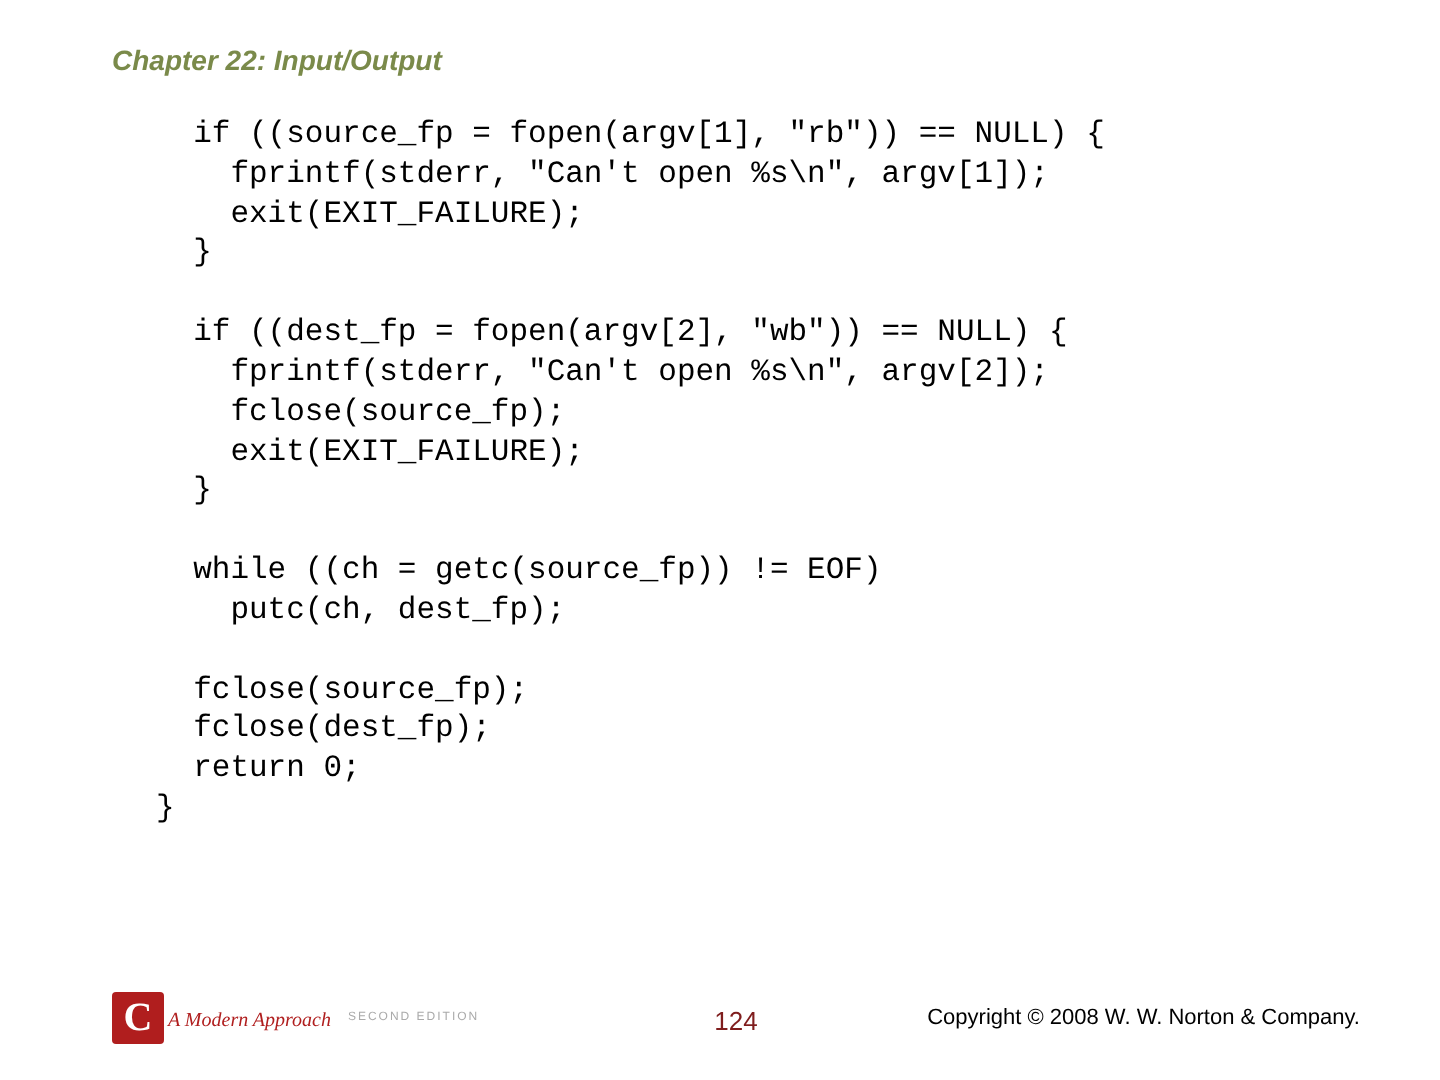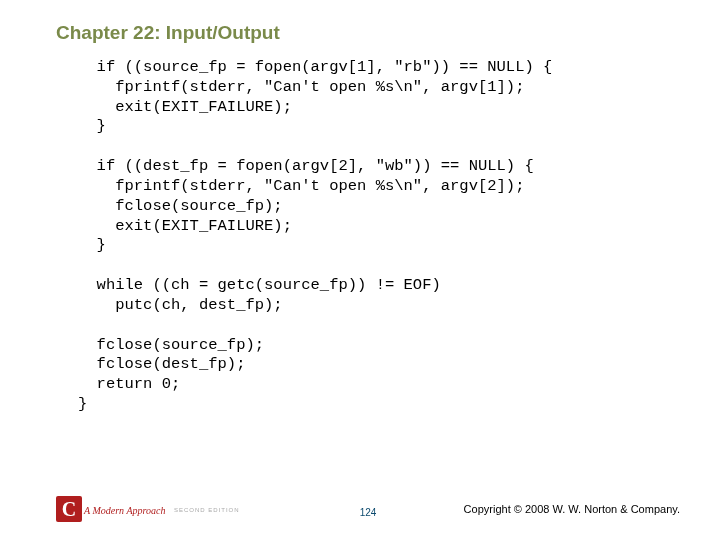--- a/index.html
+++ b/index.html
@@ -9,22 +9,23 @@
     height: 540px;
     background: #ffffff;
     font-family: Arial, Helvetica, sans-serif;
     position: relative;
     overflow: hidden;
   }
   .chapter-title {
     position: absolute;
     top: 22px;
     left: 56px;
+    font-style: italic;
     font-weight: bold;
-    font-size: 19px;
+    font-size: 14px;
     color: #7a8a4a;
   }
   .code-block {
     position: absolute;
     top: 58px;
     left: 78px;
     font-family: "Courier New", Courier, monospace;
     font-size: 15.5px;
     line-height: 1.28;
     white-space: pre;
@@ -78,22 +79,22 @@
   .logo-ed {
     font-family: Arial, sans-serif;
     font-size: 6px;
     letter-spacing: 1px;
     color: #aaa;
     margin-left: 4px;
     display: inline-block;
     vertical-align: middle;
   }
   .page-num {
-    font-size: 10px;
-    color: #0c4a6e;
+    font-size: 13px;
+    color: #7f1d1d;
     position: absolute;
     left: 50%;
     transform: translateX(-50%);
     bottom: 4px;
   }
   .copyright {
     font-size: 11px;
     color: #000;
     text-align: center;
     line-height: 1.3;

